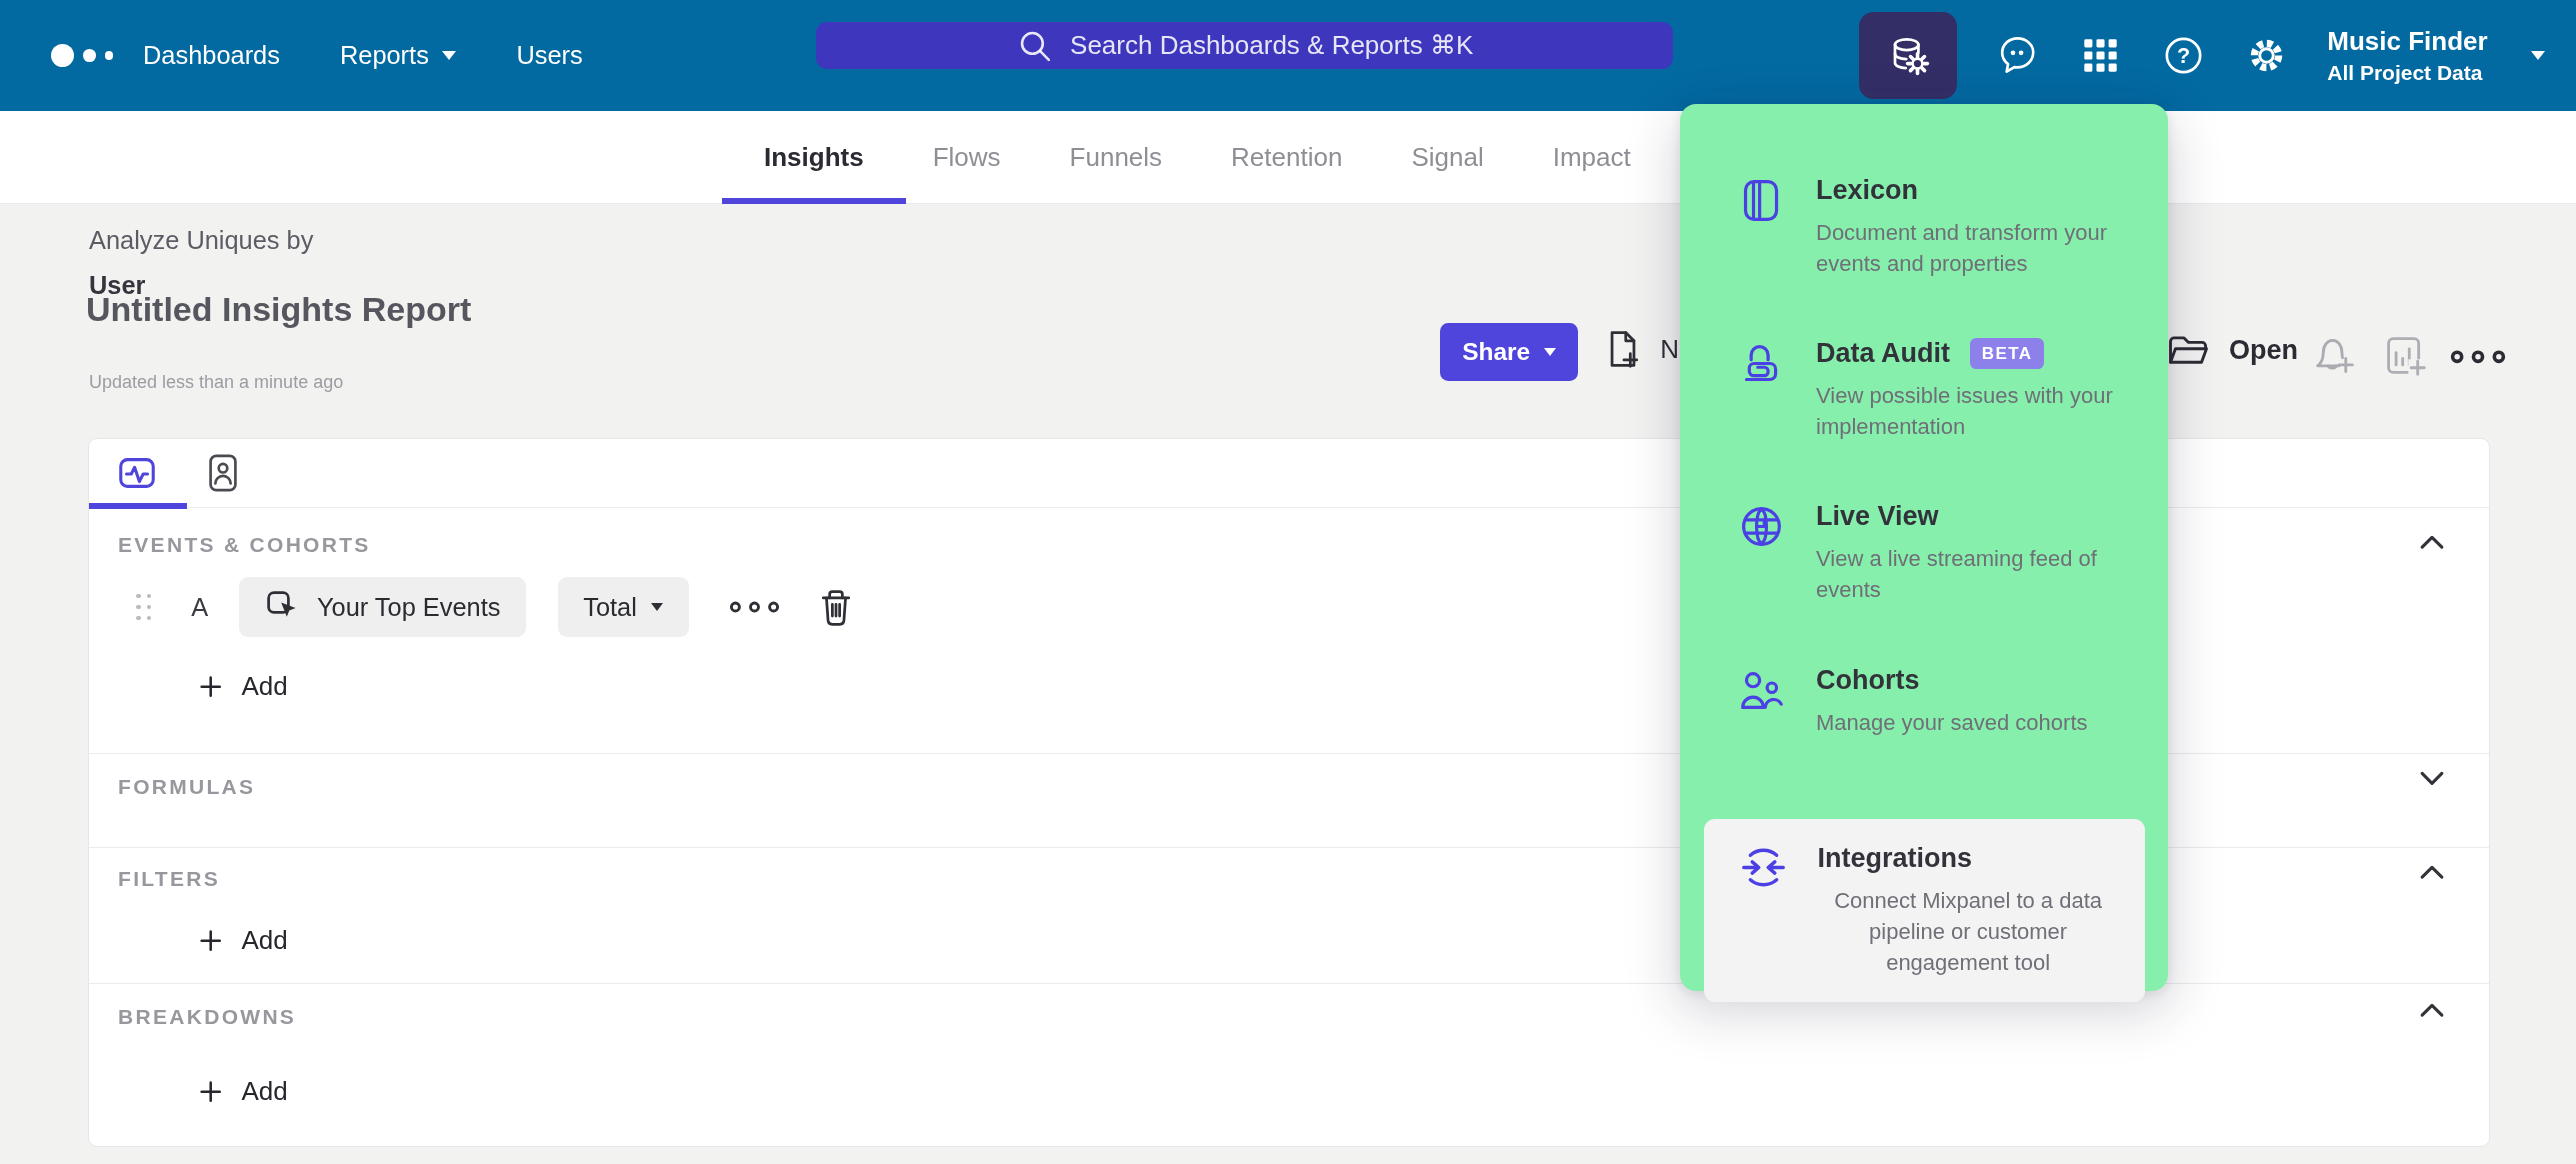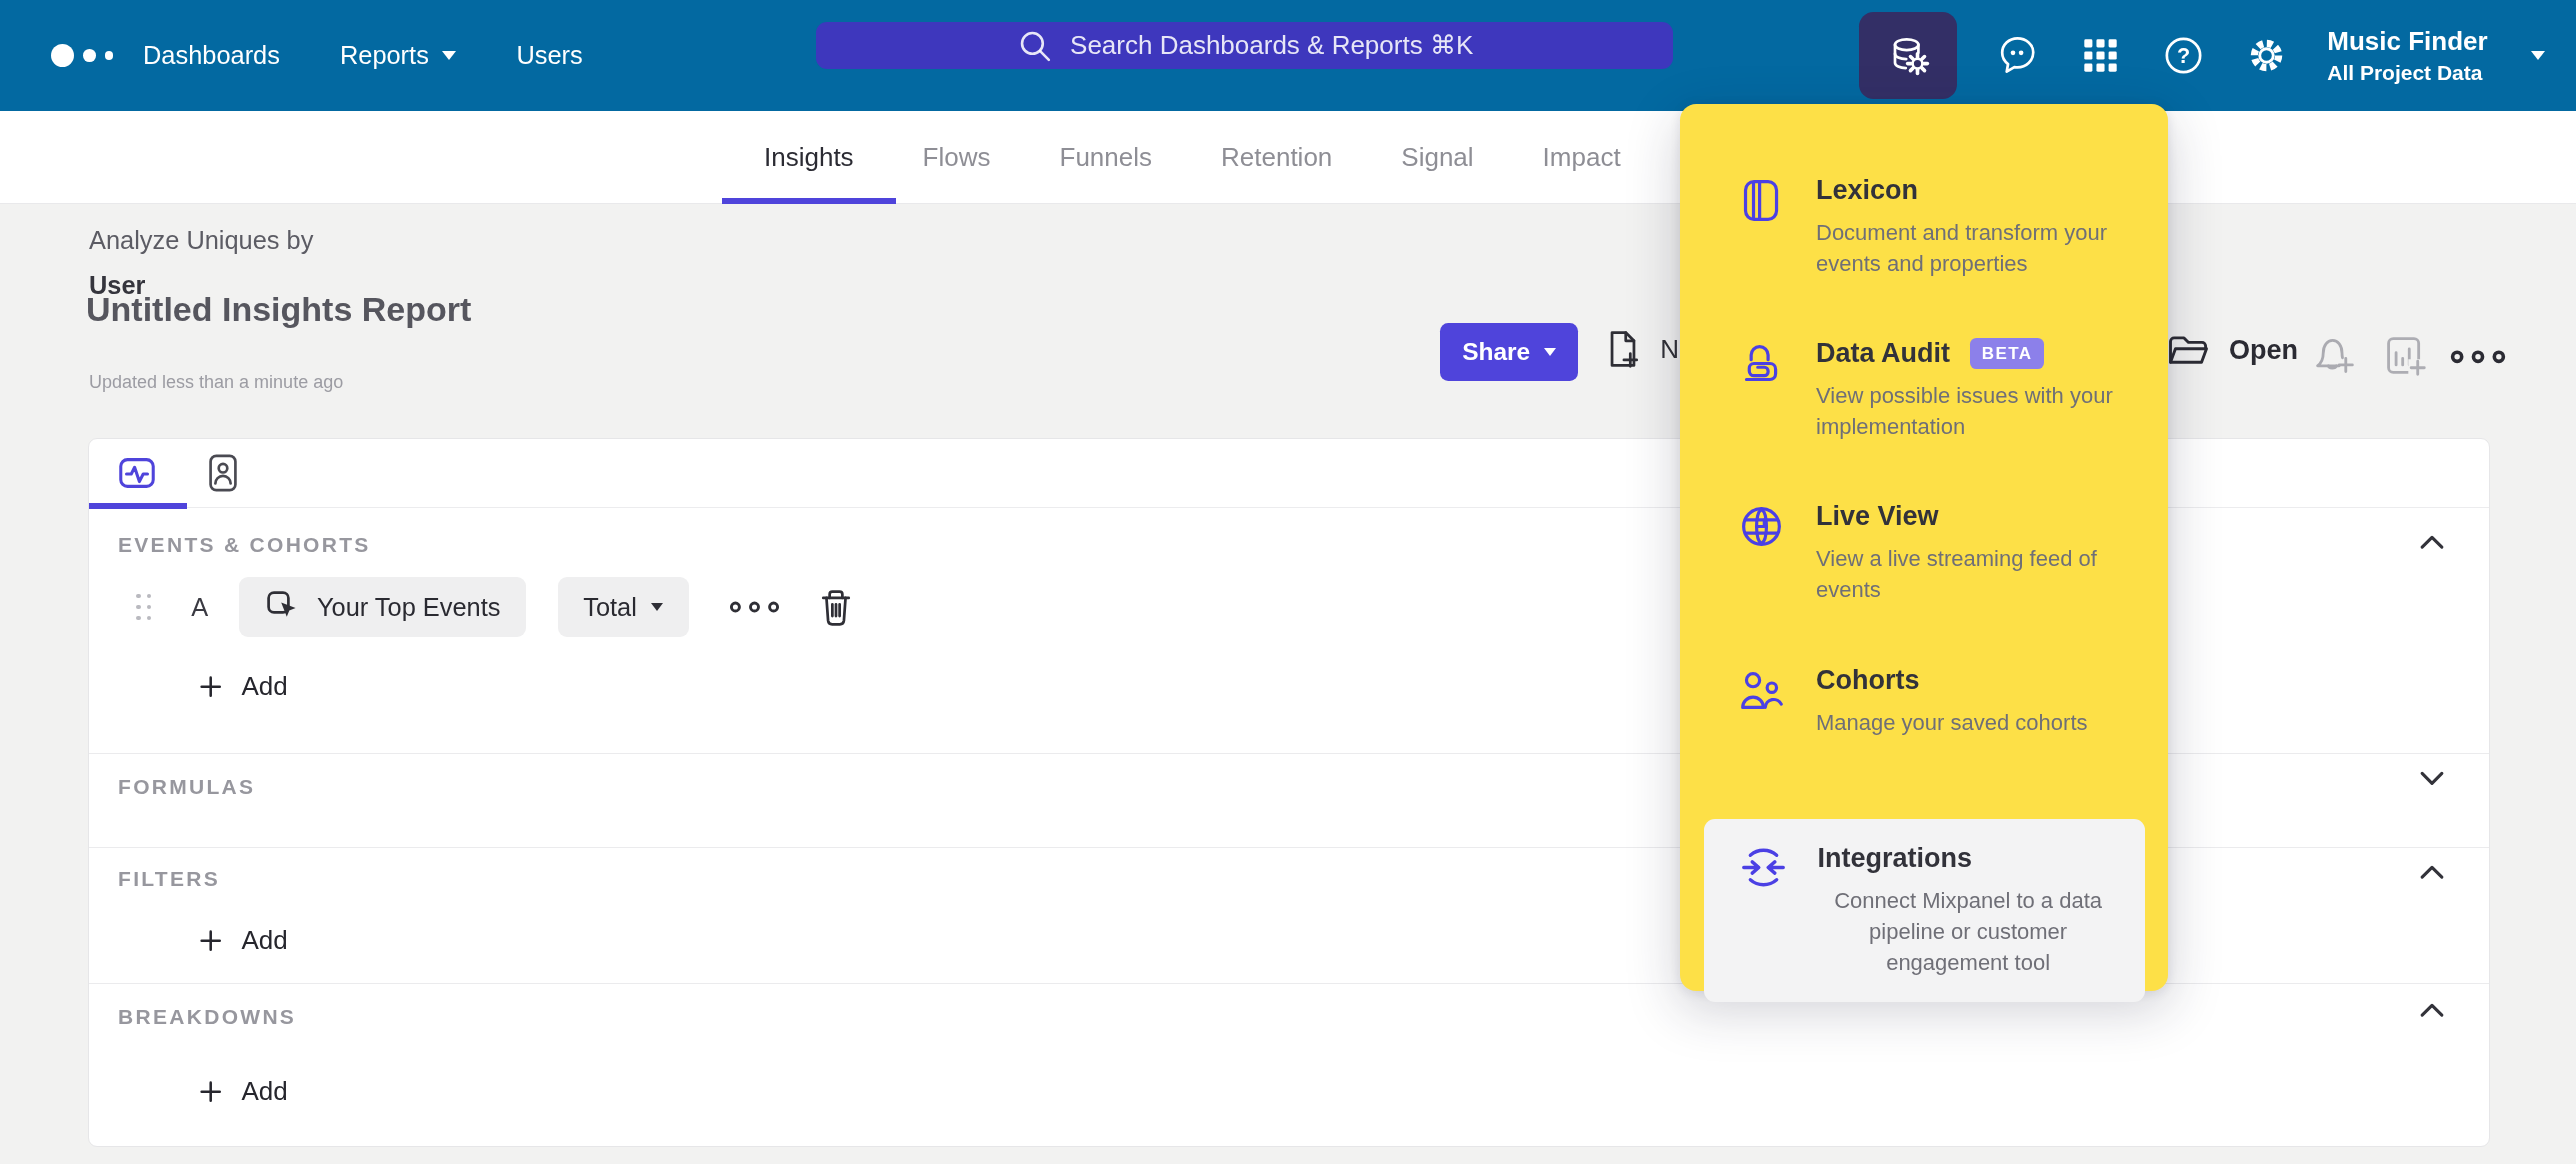--- a/index.html
+++ b/index.html
@@ -27,21 +27,21 @@
   .nav-ic { cursor:pointer; }
   .project { display:flex; flex-direction:column; color:#fff; line-height:1.3; cursor:pointer; }
   .project-name { font-size:26px; font-weight:bold; }
   .project-scope { font-size:21px; font-weight:bold; }
   .project-caret { margin-left:5.4px; }
 
   
   .tabbar { position:absolute; top:111px; left:0; right:0; height:93px; background:#fff; border-bottom:1.8px solid #E9E9EB; z-index:4; }
   .tabs { position:absolute; left:764px; top:0; height:93px; display:flex; gap:69px; }
   .tab { display:flex; align-items:center; font-size:26px; color:#8E8E95; position:relative; cursor:pointer; }
-  .tab.active { color:#2B2B33; font-weight:normal; }
+  .tab.active { color:#2B2B33; font-weight:bold; }
   .tab.active::after { content:""; position:absolute; left:-42px; right:-42px; bottom:0; height:6.3px; background:#4F44DB; }
 
   
   .analyze { position:absolute; left:89px; top:226px; font-size:25.4px; color:#5C5C64; display:flex; gap:16.3px;flex-direction:column; }
   .analyze .val { color:#35353D; font-weight:bold; cursor:pointer; }
   .report-title { position:absolute; left:86px; top:290px; font-size:34px; font-weight:bold; color:#56565E; cursor:text; }
   .updated { position:absolute; left:89px; top:372px; font-size:18px; color:#9C9CA3; }
 
   .share-btn { position:absolute; left:1440px; top:323px; width:138px; height:58px; background:#4F44DB; border-radius:8.2px;
     color:#fff; font-size:24.5px; font-weight:bold; display:flex; align-items:center; justify-content:center; gap:13.6px; cursor:pointer; }
@@ -72,21 +72,21 @@
     font-size:25.4px; color:#2A2A31; gap:16.3px; cursor:pointer; }
   .pill.metric { margin-left:32px; gap:14.5px; }
   .row-more { margin-left:40px; cursor:pointer; }
   .row-trash { margin-left:36px; cursor:pointer; }
 
   .add-btn { position:absolute; left:109px; display:flex; align-items:center; gap:18px; font-size:26px; color:#26262D; cursor:pointer; }
 
   .chev { position:absolute; right:40px; cursor:pointer; }
 
   
-  .panel { position:absolute; left:1680px; top:104px; width:488px; height:887px; background:#fde047; border-radius:16.3px; z-index:20;
+  .panel { position:absolute; left:1680px; top:104px; width:488px; height:887px; background:#86efac; border-radius:16.3px; z-index:20;
     box-shadow:0 16.3px 54px rgba(30,30,60,0.22), 0 1.8px 11px rgba(30,30,60,0.10); }
   .menu-item { position:absolute; left:0; width:100%; display:flex; gap:31px; padding-left:58px; cursor:pointer; }
   .menu-item.hl { left:23.6px; width:441px; background:#F3F3F4; border-radius:11px; padding:23.6px 0 23.6px 36px;text-align:center; }
   .mi-icon { width:47px; flex:none; padding-top:1.8px; }
   .mi-title { font-size:27px; font-weight:bold; color:#32323A; display:flex; align-items:center; gap:20px; }
   .mi-desc { margin-top:11px; font-size:22px; line-height:1.42; color:#6F6F77; }
   .d0 { max-width:304px; } .d1 { max-width:343px; } .d2 { max-width:337px; } .d3 { max-width:328px; } .d4 { max-width:301px; }
   .beta { background:#8C80EA; color:#fff; font-size:17px; font-weight:bold; letter-spacing:1.4px; padding:5.4px 11.8px; border-radius:6.3px; }
   .mi-lexicon { top:71px; } .mi-audit { top:234px; } .mi-live { top:397px; } .mi-cohorts { top:561px; } .mi-integrations { top:715px; }
 </style>

